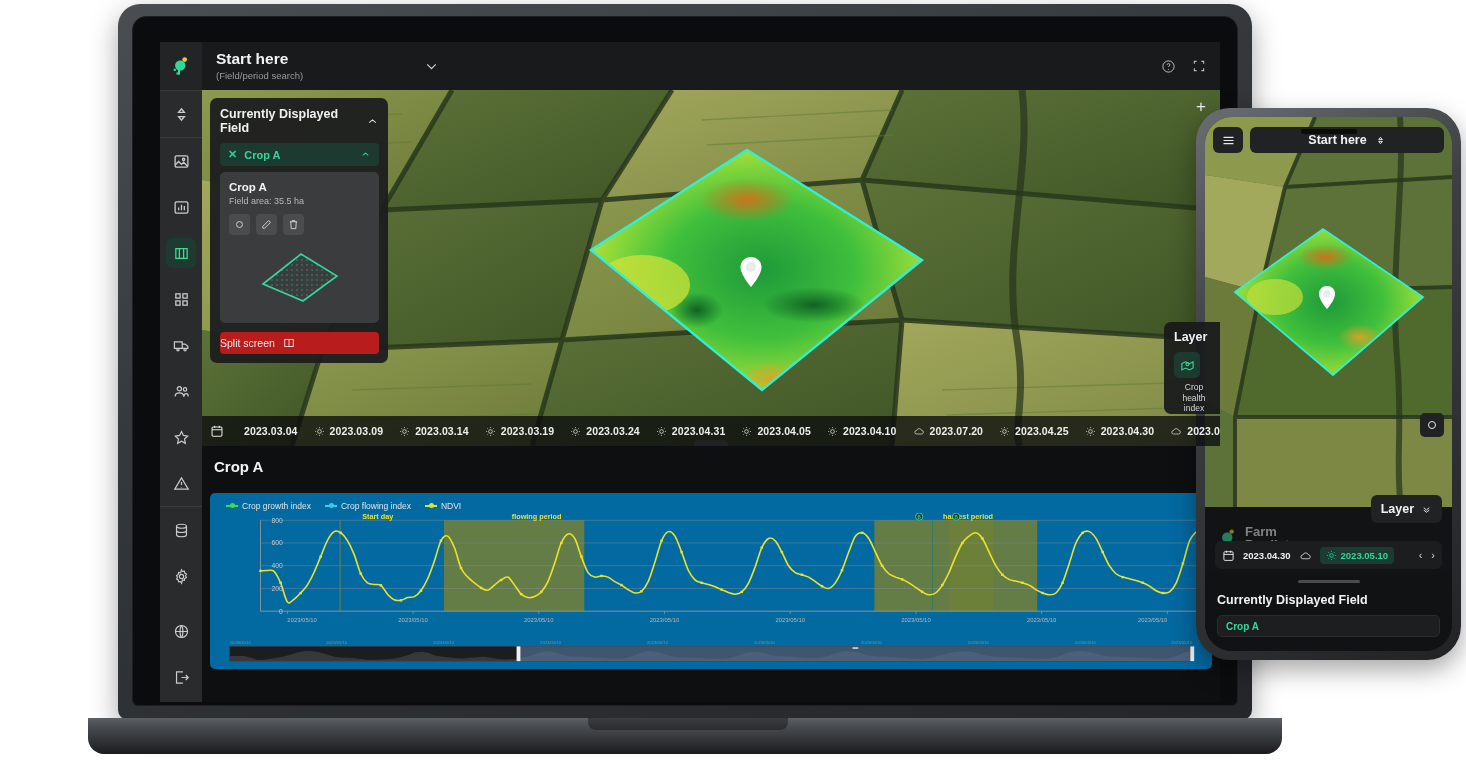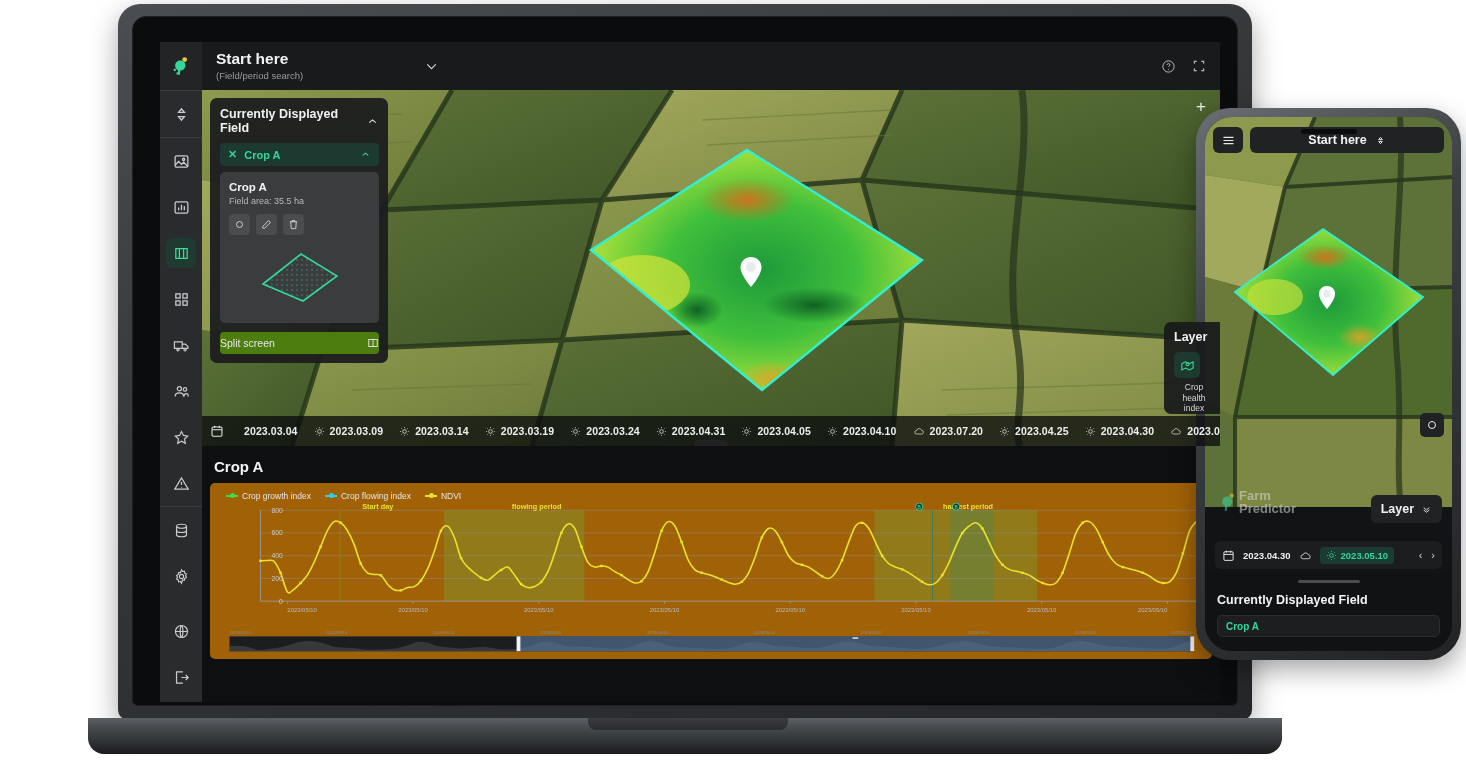--- a/index.html
+++ b/index.html
@@ -101,22 +101,22 @@
   .fp-card-title { font-size:11.5px; color:#f2f3f4; font-weight:700; }
   .fp-card-area { font-size:9px; color:#b6b8ba; margin-top:3px; }
   .fp-tools { display:flex; gap:6px; margin-top:8px; }
   .fp-tool {
     width:21px; height:21px; background:#4a4c4e; border-radius:4px;
     display:flex; align-items:center; justify-content:center; color:#dcdedf;
   }
   .fp-tool svg { width:11px; height:11px; }
   .fp-thumb { height:76px; display:flex; align-items:center; justify-content:center; margin-top:4px; }
   .fp-split {
-    margin-top:9px; background:#4d7c0f; border-radius:4px; height:22px;
-    display:flex; align-items:center; justify-content:space-between; gap:8px;
+    margin-top:9px; background:#b91c1c; border-radius:4px; height:22px;
+    display:flex; align-items:center; justify-content:flex-start; gap:8px;
     color:#e6e8ea; font-size:10.5px;
   }
 
   
   .layerpanel {
     position: absolute; right: -36px; top: 232px; width: 92px; height: 92px;
     background: rgba(24,26,27,.93); border-radius: 7px; padding: 8px 0 0 10px; z-index: 7;
   }
   .lp-title { font-size:12.5px; color:#f0f1f2; font-weight:700; }
   .lp-ico {
@@ -140,21 +140,21 @@
 
   .collapse-btn {
     position:absolute; left:50%; transform:translateX(-50%); bottom:-11px;
     width:34px; height:17px; background:#202223; border-radius:4px;
     display:flex; align-items:center; justify-content:center; color:#cfd1d3; z-index:9;
   }
 
   
   .chartpanel { flex:1; background:#0e0f10; padding: 10px 0 0 0; min-height:0; position:relative; }
   .cp-title { font-size:15px; color:#f2f3f4; font-weight:700; padding: 2px 0 8px 12px; }
-  .cp-box { margin: 0 8px; background:#a16207; border-radius:5px; padding: 8px 8px 6px; }
+  .cp-box { margin: 10px 8px; background:#0369a1; border-radius:5px; padding: 8px 8px 6px; }
   .legend { display:flex; gap:14px; align-items:center; padding-left: 8px; }
   .lg { display:flex; align-items:center; gap:4px; font-size:8.5px; color:#e2e4e5; }
   .lg .dash { width:12px; height:2px; position:relative; }
   .lg .dash::after{ content:''; position:absolute; left:4px; top:-2px; width:5px; height:5px;
                     border-radius:50%; background:inherit; }
   .plotwrap { position: relative; height: 120px; margin-top: 2px; }
   .slider-wrap { margin: 6px 6px 0; position:relative; height: 24px; }
 
   
   .phone { position:absolute; left:1196px; top:108px; width:265px; height:552px; }
@@ -174,21 +174,21 @@
     display:flex; align-items:center; justify-content:center; color:#e6e8ea;
   }
   .ph-start {
     flex:1; background:#202223; border-radius:6px; display:flex; align-items:center;
     justify-content:center; gap:8px; color:#f2f3f4; font-size:12.5px; font-weight:700;
   }
   .ph-circle-btn {
     position:absolute; right:8px; top:296px; width:24px; height:24px; background:#202223;
     border-radius:5px; display:flex; align-items:center; justify-content:center; z-index:4;
   }
-  .ph-wm { position:absolute; left:12px; top:372px; display:flex; align-items:center; z-index:4; opacity:.55;}
+  .ph-wm { position:absolute; left:12px; top:408px; display:flex; align-items:center; gap:6px; z-index:4; opacity:.55;}
   .ph-wm-txt { font-size:13px; font-weight:700; color:#d9dbdc; line-height:1.0; }
   .ph-layer {
     position:absolute; right:10px; top:378px; background:#202223; border-radius:6px;
     padding:7px 10px; display:flex; align-items:center; gap:7px;
     color:#f2f3f4; font-size:12.5px; font-weight:700; z-index:5;
   }
   .ph-datebar {
     position:absolute; left:10px; right:10px; top:424px; height:28px; background:#1b1d1e;
     border-radius:6px; display:flex; align-items:center; padding:0 7px; gap:8px; z-index:5;
   }

